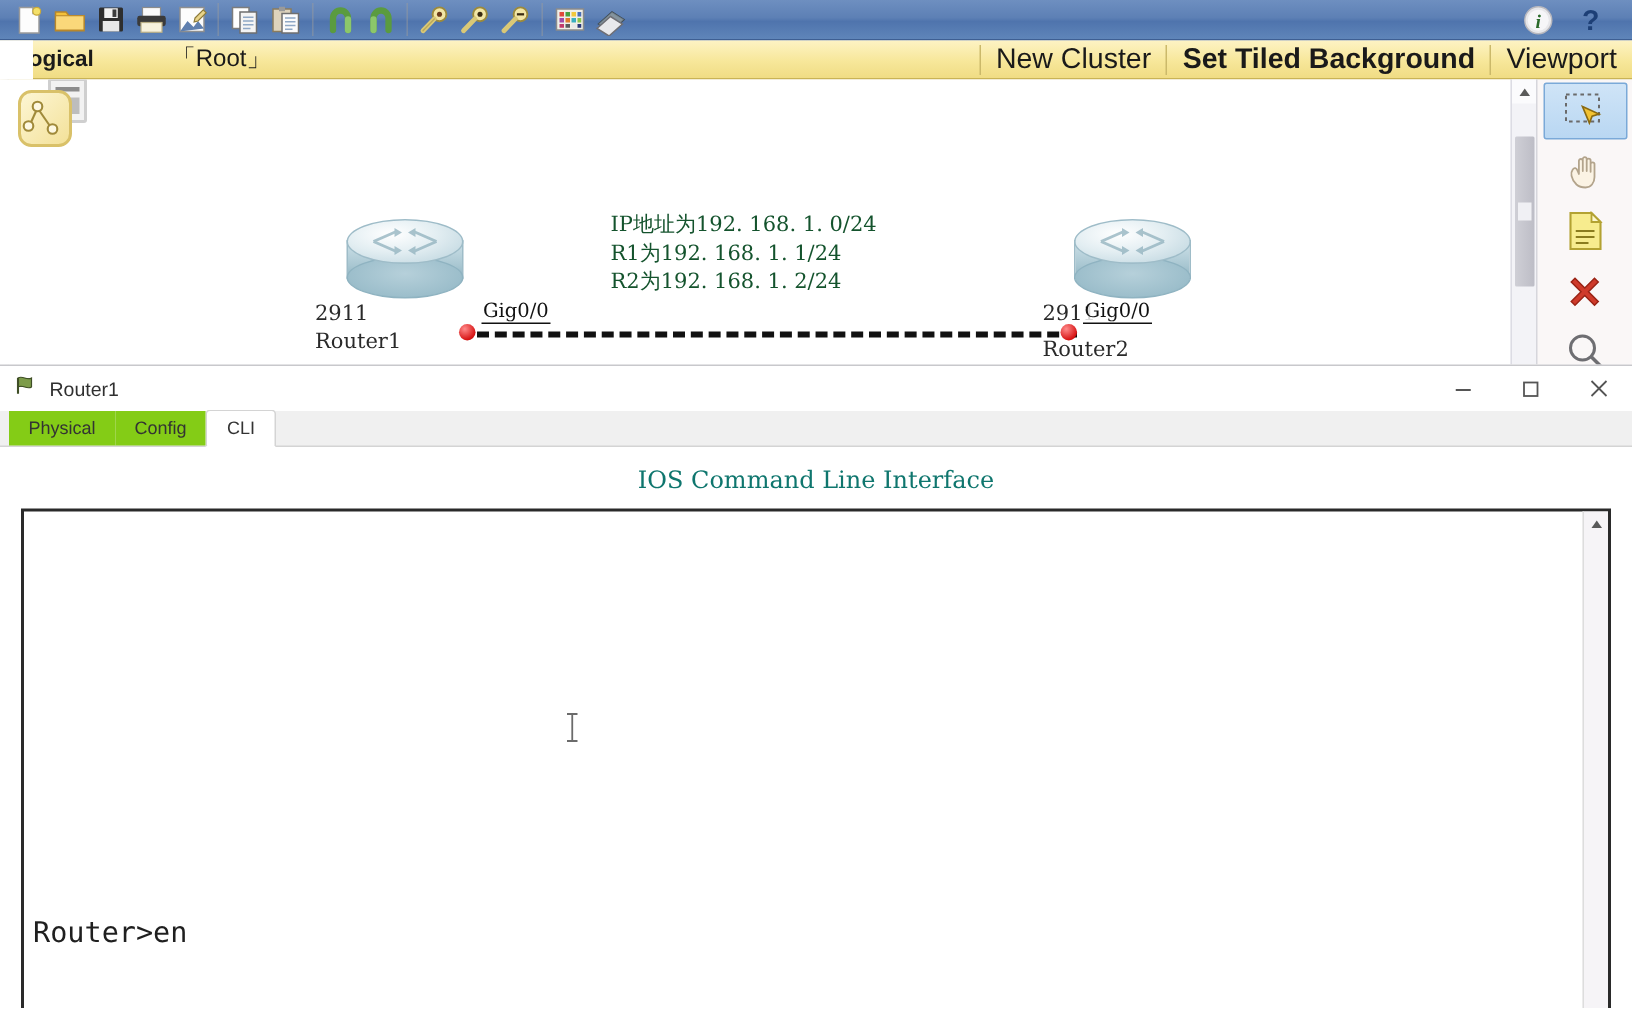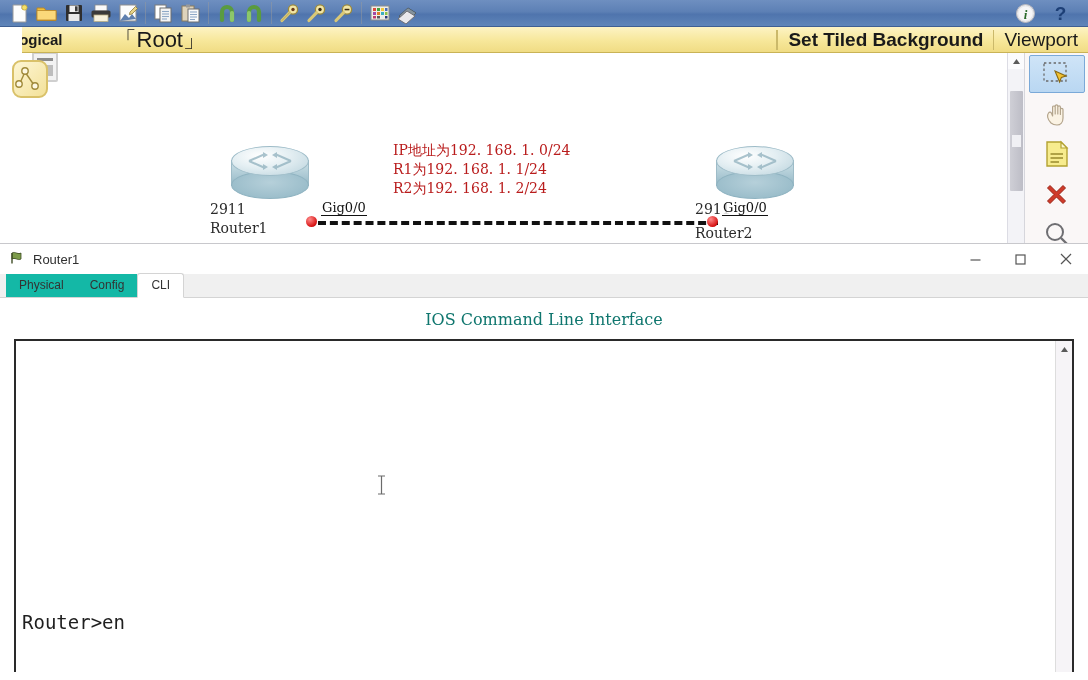--- a/index.html
+++ b/index.html
@@ -50,21 +50,21 @@
     height: 26px; display: flex; align-items: center;
     padding: 0 10px;
     font-size: 17px;
     color: #1a1a1a;
     white-space: nowrap;
   }
   .vb-logical {
     font-weight: bold; font-size: 15px;
     padding-right: 14px;
   }
-  .vb-root { font-size: 22px; padding-left: 38px; }
+  .vb-root { font-size: 16px; padding-left: 38px; }
   .vb-grow { flex: 1; }
   .vb-div {
     width: 1px; height: 20px;
     background: #cbb96a;
   }
   .vb-dim { color: #a59a73; }
   .vb-strong { font-weight: 600; text-align: center; }
   .vb-new { font-size: 19px; }
 
   
@@ -111,24 +111,24 @@
   .root-icon .tag {
     position: absolute; left: 0; top: 4px;
     width: 36px; height: 38px;
     background: linear-gradient(135deg,#fdf6d4,#f3e199);
     border: 2px solid #d9c169;
     border-radius: 9px;
   }
 
   
   .ip-note {
-    position: absolute; left: 393px; top: 88px;
+    position: absolute; left: 407px; top: 88px;
     font-family: "DejaVu Serif", serif;
     font-size: 14px; line-height: 19px;
-    color: #b91c1c;
+    color: #14532d;
     white-space: nowrap;
   }
 
   
   .router { position: absolute; width: 120px; }
   .router .body {
     position: relative; width: 78px; height: 50px; margin: 0 auto;
   }
   .rt-top {
     position: absolute; left: 0; top: 0; width: 78px; height: 30px;
@@ -243,21 +243,21 @@
   .tabs {
     height: 24px; display: flex; align-items: flex-end;
     background: #f0f0f0;
     border-bottom: 1px solid #d4d4d4;
     padding-left: 6px;
   }
   .tab {
     font-size: 12px; color: #333;
     padding: 4px 13px 5px 13px;
     line-height: 14px;
-    background: #14b8a6;
+    background: #84cc16;
   }
   .tab.active {
     background: #ffffff;
     border: 1px solid #d4d4d4;
     border-bottom: 1px solid #ffffff;
     margin-bottom: -1px;
     border-top-left-radius: 3px; border-top-right-radius: 3px;
   }
 
   .cli-caption {
@@ -468,20 +468,21 @@
         <text x="10.5" y="17" font-family="Liberation Sans, sans-serif" font-size="19" font-weight="bold" fill="#1d3f76" text-anchor="middle">?</text>
       </svg>
     </div>
   </div>
 
   <div class="viewbar">
     <div class="vb-cell vb-logical">Logical</div>
     <div class="vb-cell vb-root">「Root」</div>
     <div class="vb-grow"></div>
     <div class="vb-div"></div>
+    <div class="vb-cell vb-new">New Cluster</div>
     <div class="vb-div"></div>
     <div class="vb-cell vb-new vb-strong">Set Tiled Background</div>
     <div class="vb-div"></div>
     <div class="vb-cell vb-new">Viewport</div>
   </div>
   <div class="vb-tabcorner"></div>
 
   <div class="canvas-left-rail"></div>
   <div class="canvas">
 

